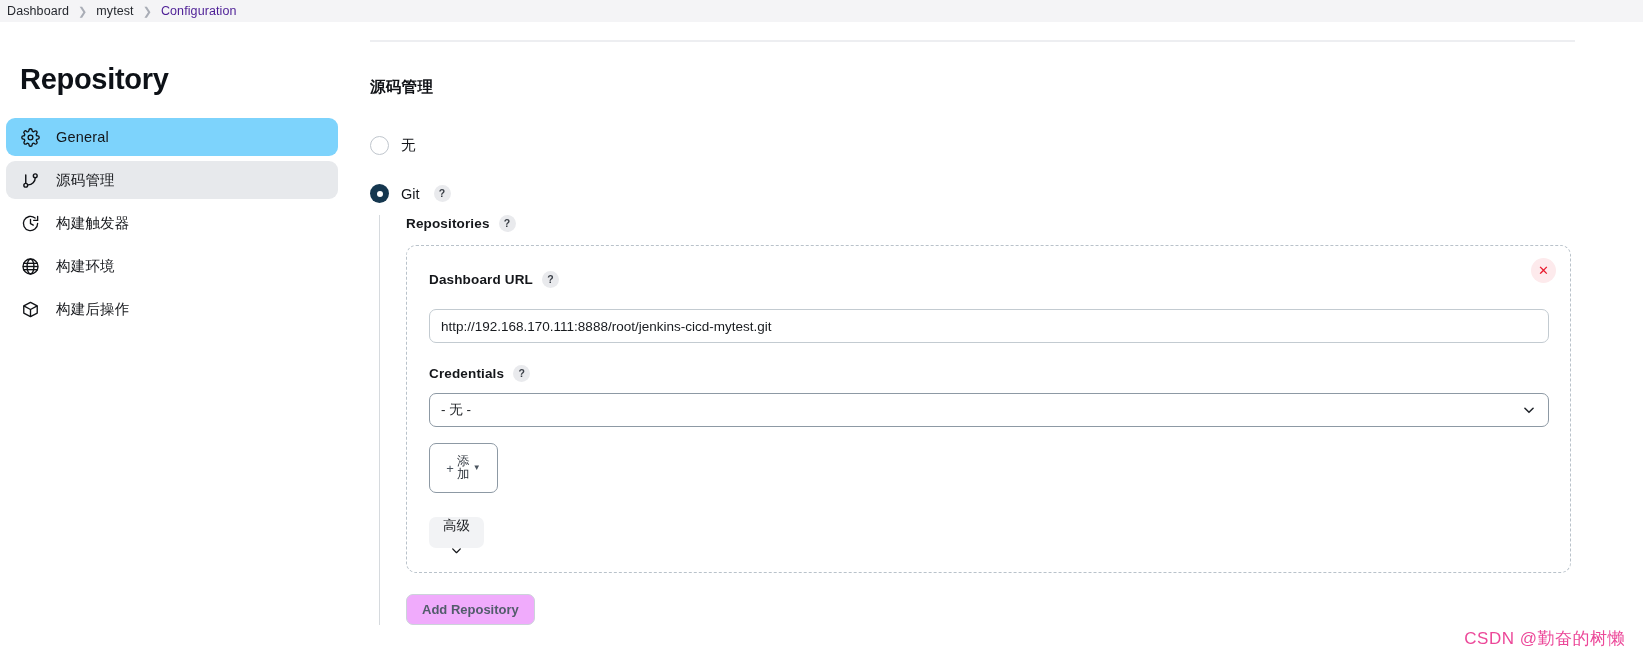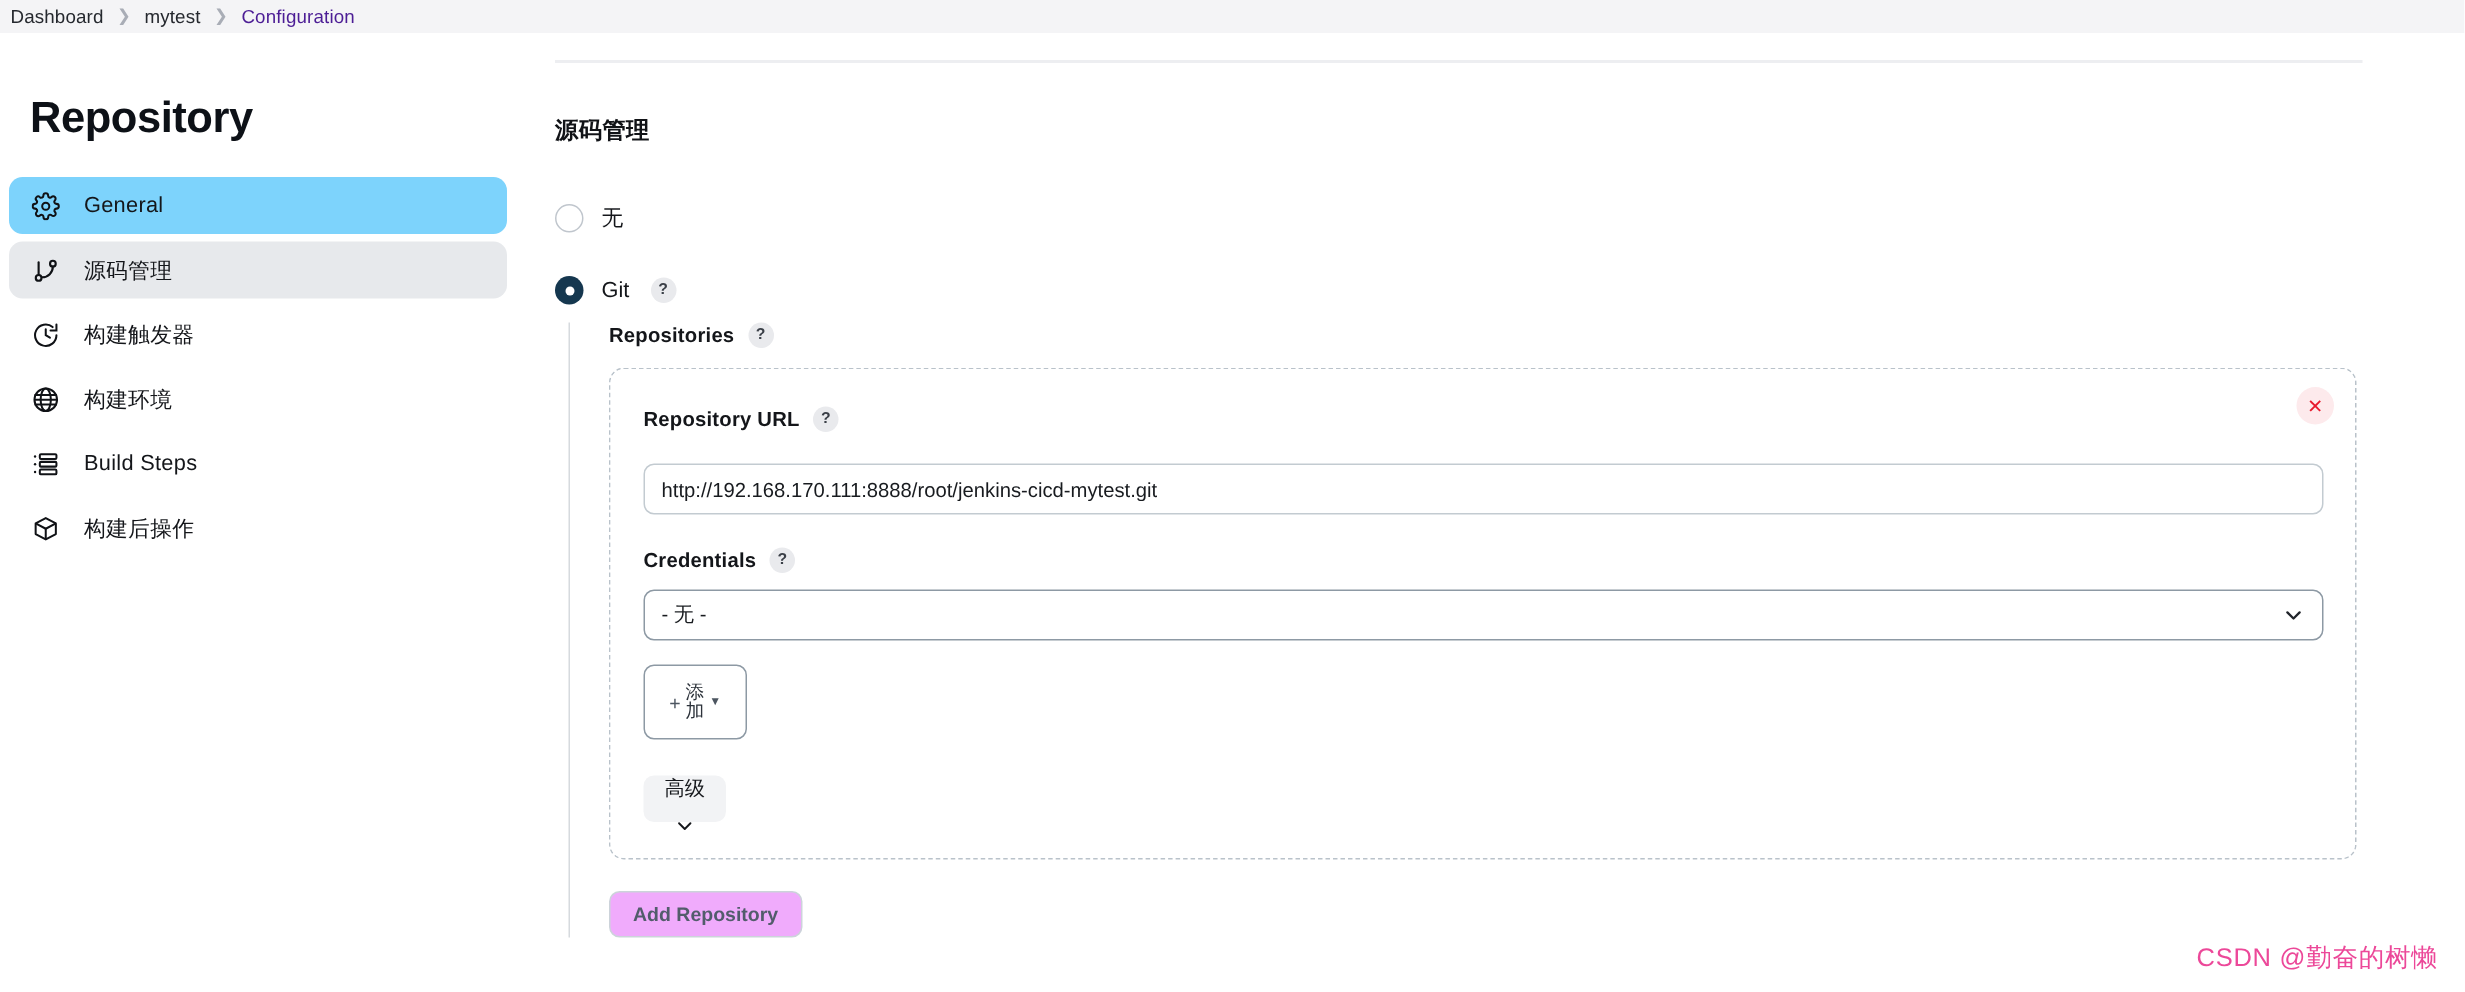--- a/index.html
+++ b/index.html
@@ -363,33 +363,20 @@
             <circle cx="12" cy="12" r="9.5"></circle>
             <line x1="2.5" y1="12" x2="21.5" y2="12"></line>
             <line x1="2.5" y1="8" x2="21.5" y2="8"></line>
             <line x1="2.5" y1="16" x2="21.5" y2="16"></line>
             <ellipse cx="12" cy="12" rx="4.3" ry="9.5"></ellipse>
           </svg>
         </span>
         <span class="nav-label">构建环境</span>
       </div>
 
-      <div class="nav-item">
-        <span class="nav-ico">
-          <svg width="19" height="19" viewBox="0 0 24 24" fill="none" stroke="currentColor" stroke-width="1.7" stroke-linecap="round">
-            <rect x="7" y="3.5" width="14" height="4" rx="1"></rect>
-            <rect x="7" y="10" width="14" height="4" rx="1"></rect>
-            <rect x="7" y="16.5" width="14" height="4" rx="1"></rect>
-            <circle cx="3" cy="5.5" r="1" fill="currentColor" stroke="none"></circle>
-            <circle cx="3" cy="12" r="1" fill="currentColor" stroke="none"></circle>
-            <circle cx="3" cy="18.5" r="1" fill="currentColor" stroke="none"></circle>
-          </svg>
-        </span>
-        <span class="nav-label">Build Steps</span>
-      </div>
 
       <div class="nav-item">
         <span class="nav-ico">
           <svg width="19" height="19" viewBox="0 0 24 24" fill="none" stroke="currentColor" stroke-width="1.7" stroke-linejoin="round">
             <path d="M20.5 7.5 12 3 3.5 7.5v9L12 21l8.5-4.5z"></path>
             <path d="M3.5 7.5 12 12l8.5-4.5"></path>
             <path d="M12 12v9"></path>
           </svg>
         </span>
         <span class="nav-label">构建后操作</span>
@@ -421,21 +408,21 @@
         <span>Repositories</span>
         <span class="help">?</span>
       </div>
 
       
       <div class="repo-card">
 
         <button class="del-btn">✕</button>
 
         <div class="field-label">
-          <span>Repository URL</span>
+          <span>Dashboard URL</span>
           <span class="help">?</span>
         </div>
 
         <input class="inp" type="text" value="http://192.168.170.111:8888/root/jenkins-cicd-mytest.git" style="">
 
         <div class="gap24"></div>
 
         <div class="field-label">
           <span>Credentials</span>
           <span class="help">?</span>

